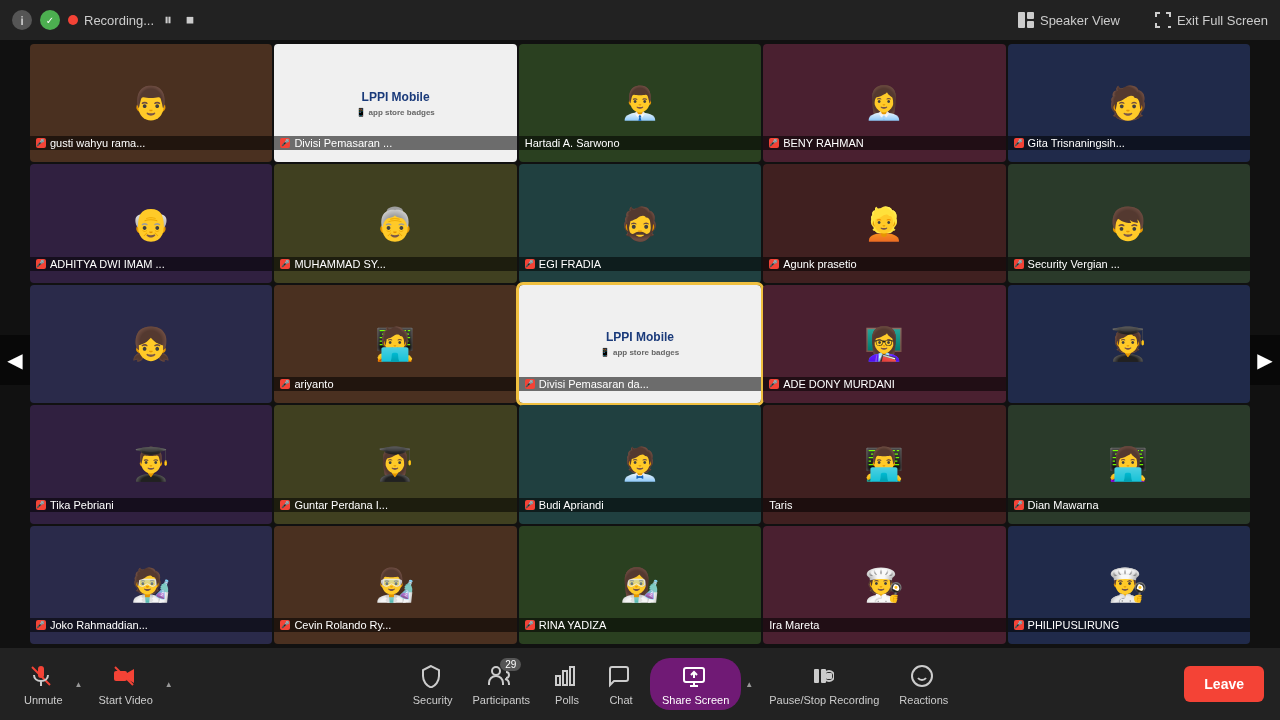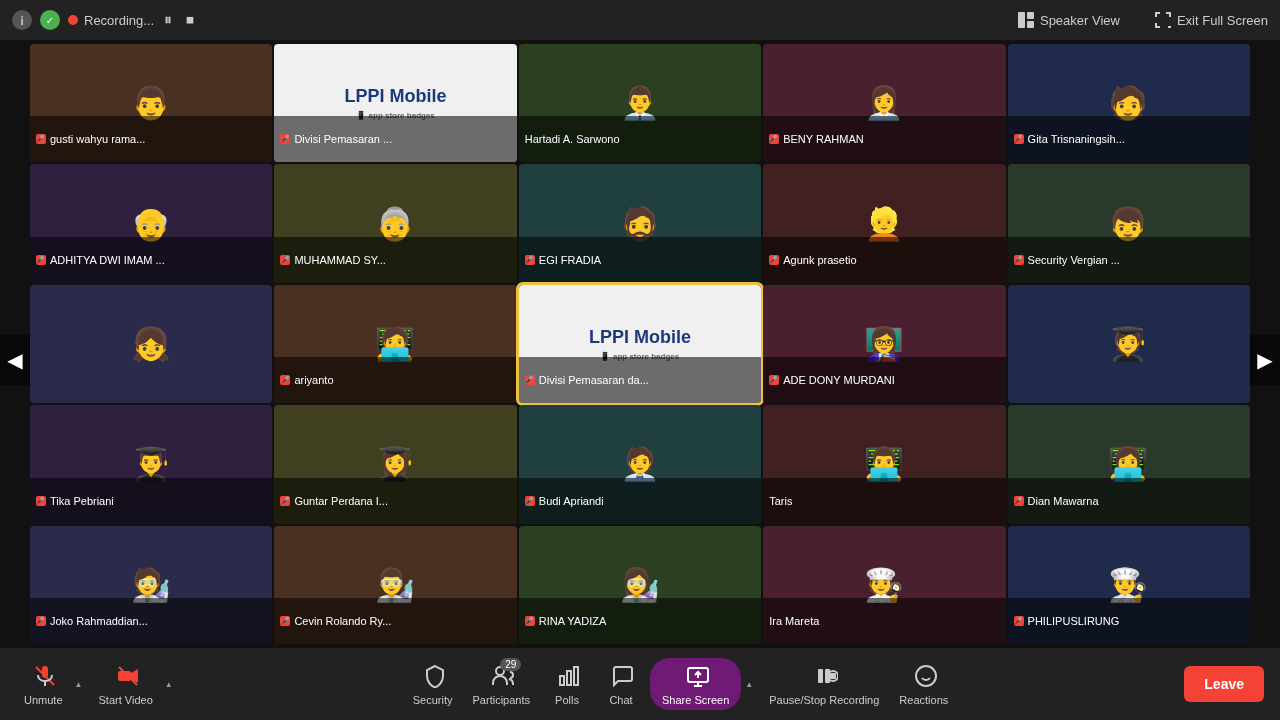--- a/index.html
+++ b/index.html
@@ -118,25 +118,25 @@
       background: #2a2a2a;
       overflow: hidden;
       border-radius: 4px;
     }
     .video-tile.highlighted {
       outline: 3px solid #f0c040;
     }
 
     .tile-label {
       position: absolute;
-      bottom: 0; left: 0; right: 0;
+      bottom: 12px; left: 0; right: 0;
       background: rgba(0,0,0,0.55);
       font-size: 11px;
       color: #fff;
-      padding: 17px 6px;
+      padding: 1px 6px;
       display: flex;
       align-items: center;
       gap: 4px;
       white-space: nowrap;
       overflow: hidden;
       text-overflow: ellipsis;
     }
     .mute-icon {
       width: 10px; height: 10px;
       background: #f44336;
@@ -154,21 +154,21 @@
       display: flex;
       flex-direction: column;
       align-items: center;
       justify-content: center;
       width: 100%; height: 100%;
       color: #333;
       font-size: 12px;
       font-weight: bold;
     }
     .lppi-logo-text {
-      font-size: 18px;
+      font-size: 12px;
       font-weight: bold;
       color: #1a3a7a;
     }
 
     
     #bottom-bar {
       position: absolute;
       bottom: 0; left: 0; right: 0;
       height: 72px;
       background: #222;
@@ -192,21 +192,21 @@
       background: none;
       border: none;
       color: #ccc;
       cursor: pointer;
       padding: 6px 8px;
       font-size: 11px;
       min-width: 50px;
     }
     .tool-btn .icon-wrap {
       width: 28px; height: 28px;
-      display: flex; align-items: center; justify-content: flex-end;
+      display: flex; align-items: center; justify-content: flex-start;
     }
     .tool-btn .caret {
       font-size: 8px;
       color: #999;
     }
     .tool-btn-group {
       display: flex;
       align-items: center;
     }
     

